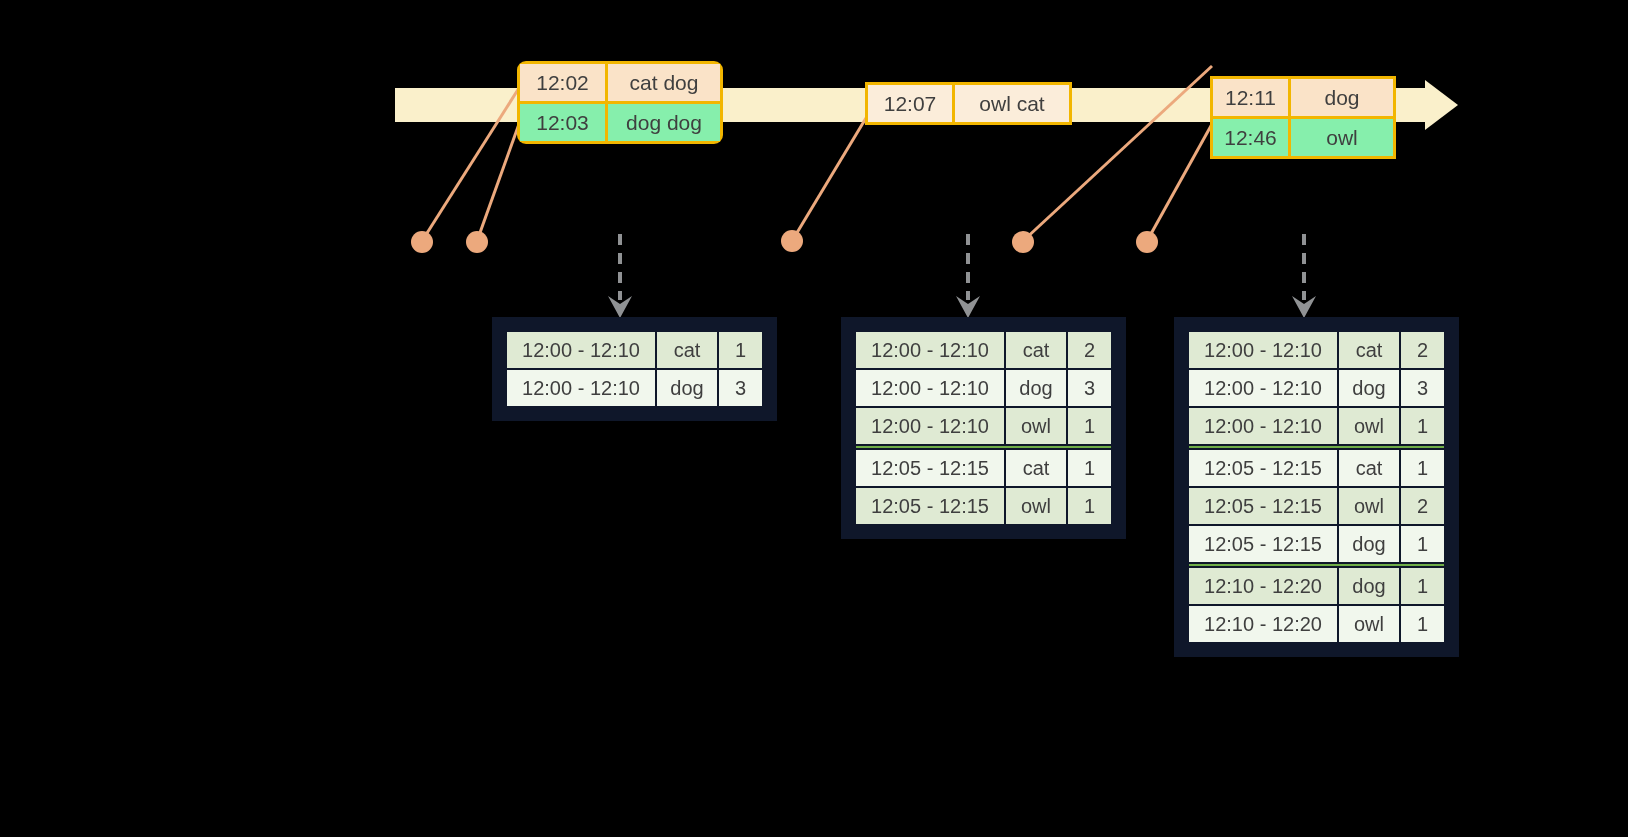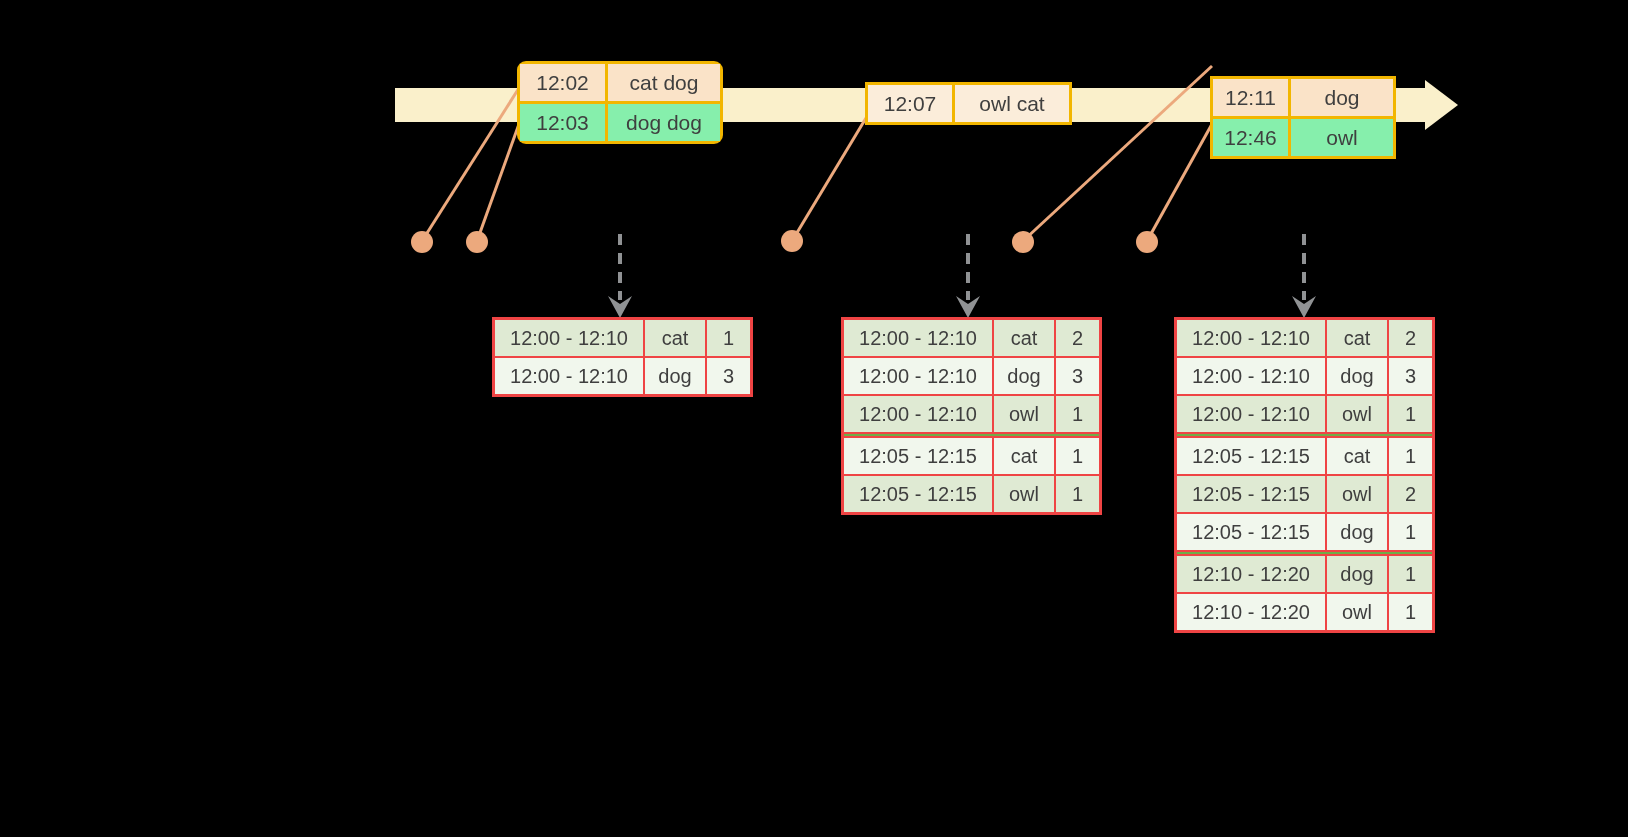--- a/index.html
+++ b/index.html
@@ -23,22 +23,22 @@
     display:flex;align-items:center;justify-content:center;
     height:37px;font-size:21px;color:#3F3F3F;white-space:nowrap;
   }
   .eshade-dark{background:#FAE3C8;}
   .eshade-medium{background:#FBEDDA;}
   .eshade-light{background:#86efac;text-align:right;}
 
   
   .rtable{
     position:absolute;z-index:2;
-    display:grid;gap:2px;padding:3px;
-    background:#ef4444;
+    display:grid;gap:2px;padding:15px;
+    background:#0f172a;
     grid-template-columns:148px 60px 43px;
   }
   .rtable .cell{
     display:flex;align-items:center;justify-content:center;
     height:36px;font-size:20px;color:#3F3F3F;white-space:nowrap;
   }
   .rshade-dark{background:#DFEAD3;}
   .rshade-light{background:#F1F7ED;}
   .gbreak{grid-column:1 / -1;height:2px;background:#6FAD47;}
 </style>

